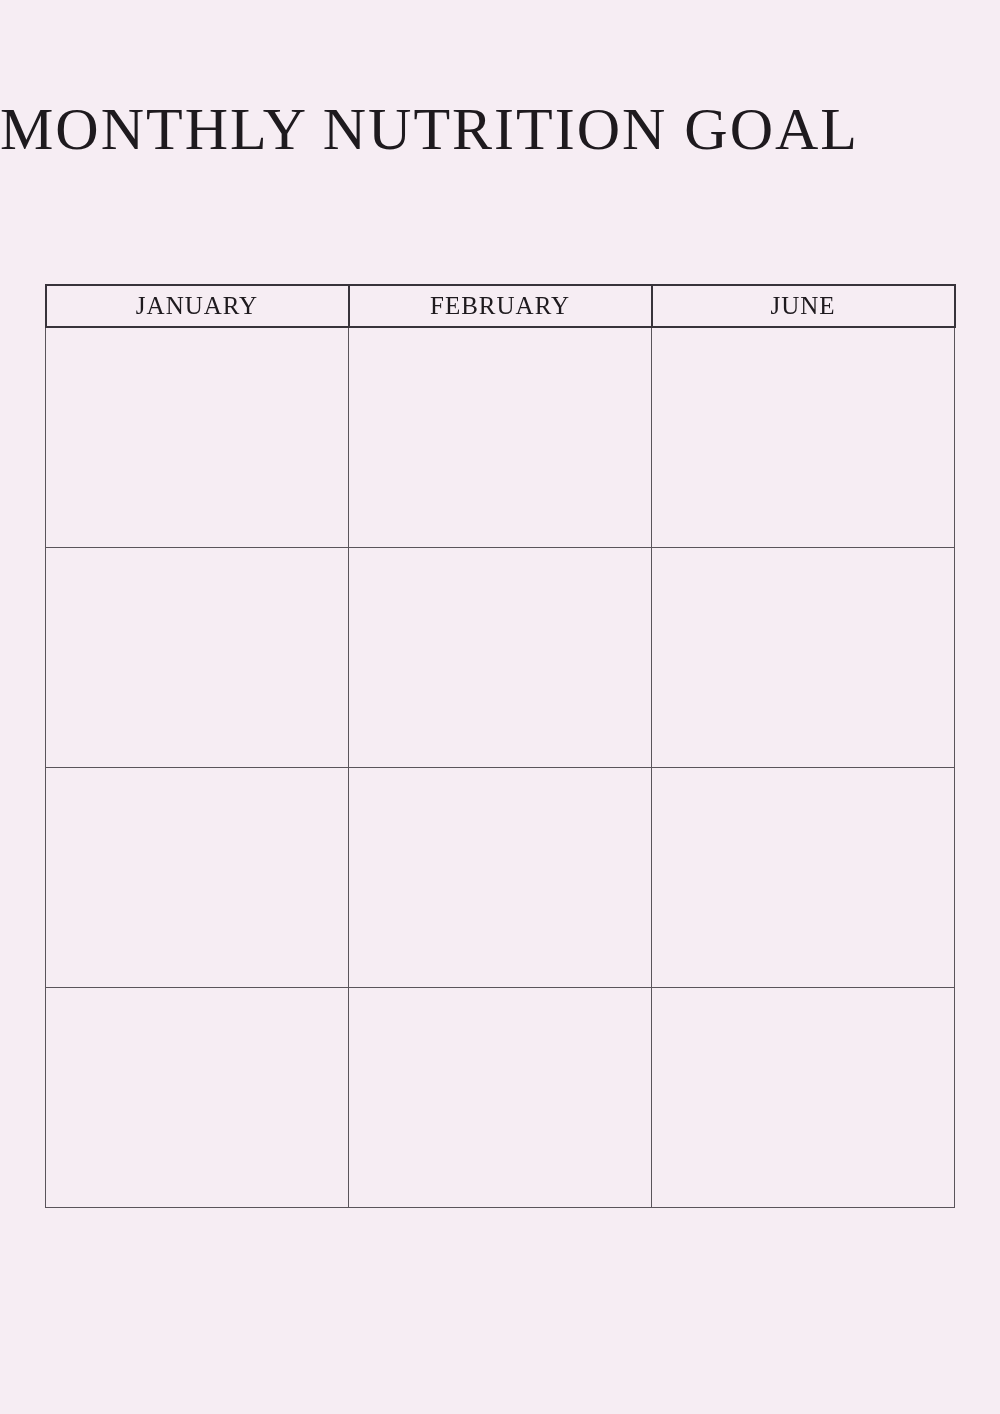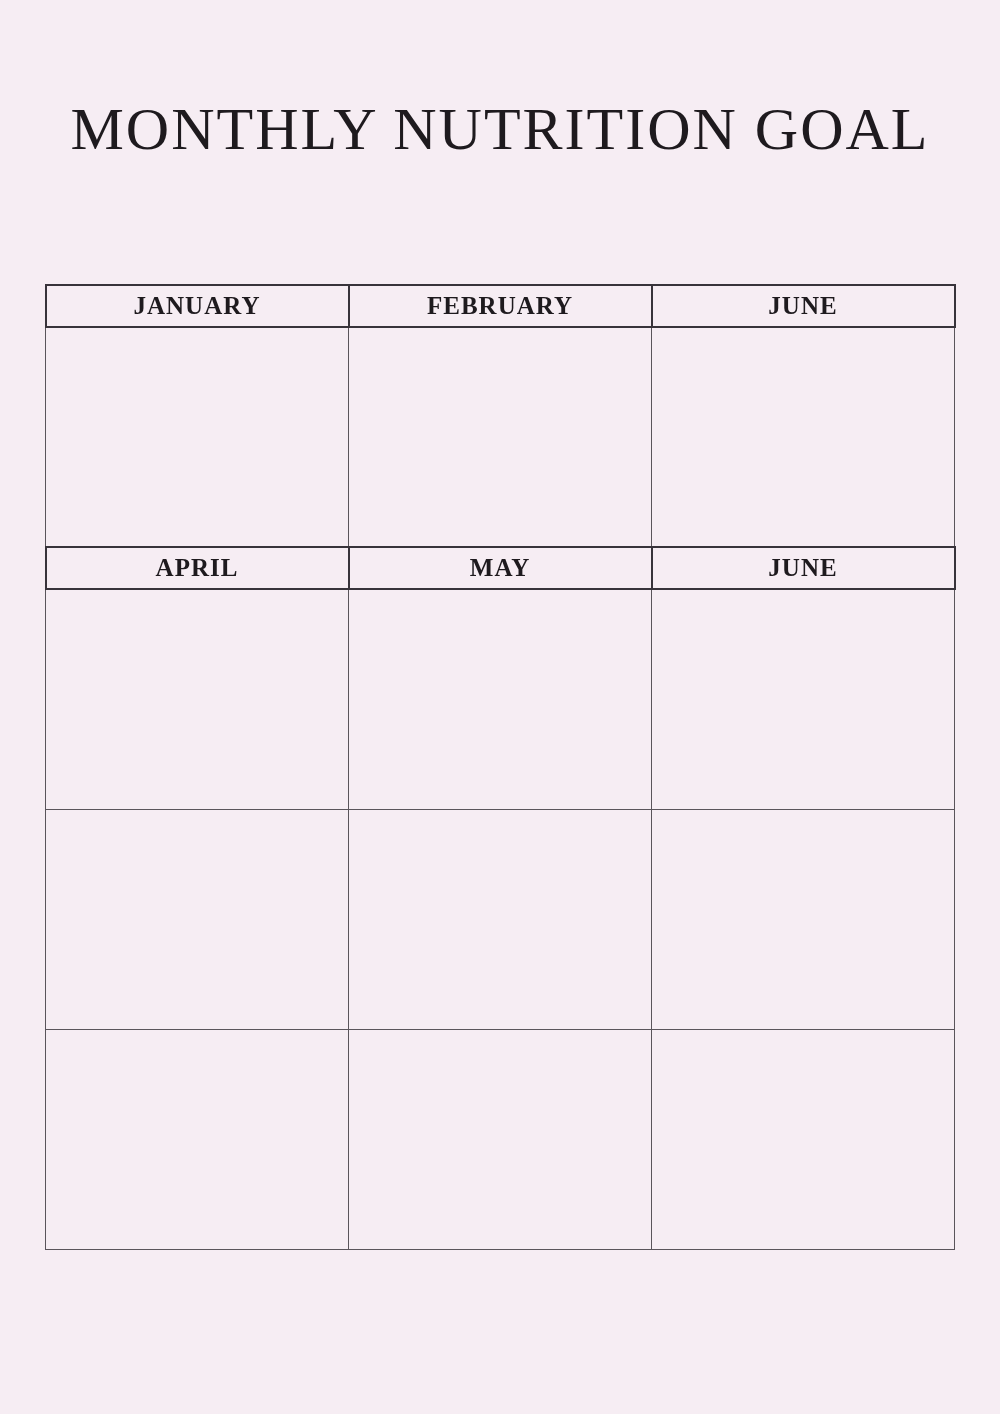--- a/index.html
+++ b/index.html
@@ -17,40 +17,39 @@
     width: 1000px;
     height: 1414px;
     background: var(--bg);
     font-family: "Liberation Serif", serif;
     color: var(--text);
     overflow: hidden;
   }
   .page-title {
     margin: 0;
     padding-top: 98px;
-    text-align: center;
     font-size: 60px;
     font-weight: 500;
     letter-spacing: 2px;
     line-height: 1.05;
     color: var(--text);
     white-space: nowrap;
   }
   table.calendar {
     border-collapse: collapse;
     table-layout: fixed;
     width: 911px;
     margin: 123px auto 0 auto;
   }
   table.calendar th {
     height: 42px;
     border: 2px solid var(--border-strong);
     background: var(--bg);
     font-size: 25px;
-    font-weight: 700;
+    font-weight: 400;
     letter-spacing: 1px;
     text-align: center;
     vertical-align: middle;
     color: var(--text);
     padding: 0;
   }
   table.calendar td {
     height: 220px;
     border: 1px solid var(--border-light);
     background: var(--bg);
@@ -70,25 +69,20 @@
     <th>FEBRUARY</th>
     <th>JUNE</th>
   </tr>
   <tr>
     <td></td>
     <td></td>
     <td></td>
   </tr>
 
   <tr>
-    <th>APRIL</th>
-    <th>MAY</th>
-    <th>JUNE</th>
-  </tr>
-  <tr>
     <td></td>
     <td></td>
     <td></td>
   </tr>
 
   <tr>
     <td></td>
     <td></td>
     <td></td>
   </tr>

